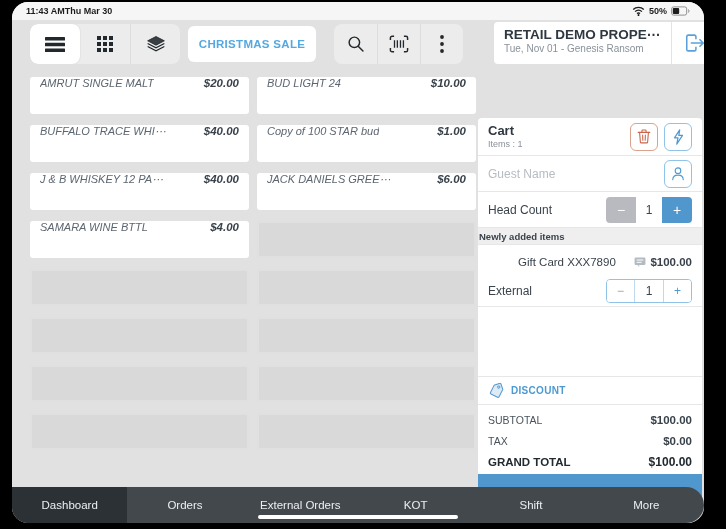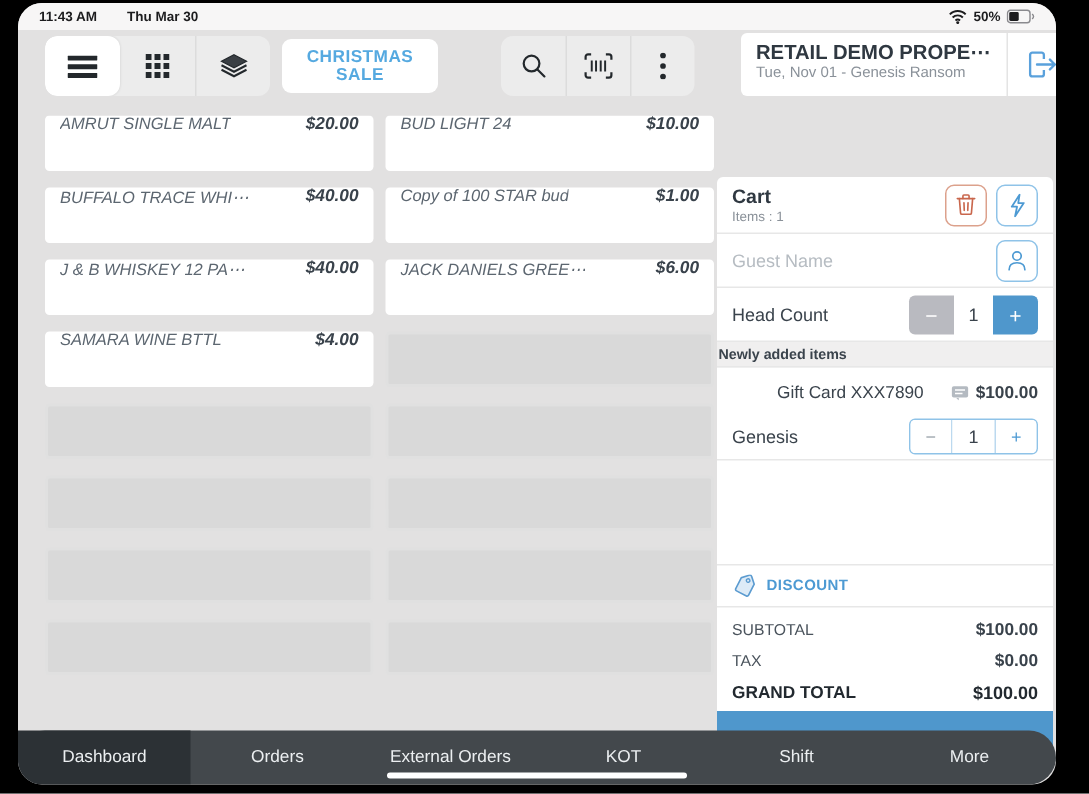--- a/index.html
+++ b/index.html
@@ -14,39 +14,39 @@
     position:absolute; left:12px; top:2px; width:692px; height:521px;
     background:#e2e1e1; border-radius:16px; overflow:hidden;
   }
   
   .statusbar {
     position:absolute; left:0; top:0; width:100%; height:18px;
     background:#f7f6f6; display:flex; align-items:center;
     justify-content:space-between; padding:0 14px;
     font-size:9px; font-weight:bold; color:#1c1c1e;
   }
-  .statusbar .left { display:flex; gap:20px; }
+  .statusbar .left { display:flex; gap:0; }
   .statusbar .right { display:flex; align-items:center; gap:4px; }
   
   .pillgroup {
     position:absolute; top:22px; height:40px; background:#ececec;
     border-radius:8px; display:flex; align-items:stretch; overflow:hidden;
   }
   .pillgroup .pbtn {
     width:50px; display:flex; align-items:center; justify-content:center;
     color:#2e3338; border:none; background:transparent; cursor:pointer;
   }
   .pillgroup .pbtn + .pbtn { border-left:1px solid #dcdcdc; }
   .pillgroup .pbtn.selected { background:#fff; border-radius:8px; border-left:none; box-shadow:0 0 2px rgba(0,0,0,.12); }
   .pillgroup .pbtn.selected + .pbtn { border-left:none; }
   #group-view { left:18px; }
   #group-actions { left:322px; }
   #group-actions .pbtn { width:43px; }
   .sale-btn {
-    position:absolute; left:176px; top:24px; width:104px; height:36px;
+    position:absolute; left:176px; top:24px; width:128px; height:36px;
     background:#fff; border:none; border-radius:6px; cursor:pointer;
     color:#55a9e0; font-weight:bold; font-size:11.5px; letter-spacing:.3px;
   }
   
   .store-card {
     position:absolute; left:466px; top:20px; width:224px; height:42px;
     background:#fff; border-radius:4px; display:flex; overflow:hidden;margin-left:16px;
   }
   .store-card .txt {
     flex:1; padding:4px 8px 0 10px; overflow:hidden; white-space:nowrap;
@@ -383,21 +383,21 @@
               <line x1="3" y1="3.6" x2="11" y2="3.6" stroke="#fff" stroke-width="1.2"></line>
               <line x1="3" y1="6.4" x2="9" y2="6.4" stroke="#fff" stroke-width="1.2"></line>
               <path d="M4 10 l2 2 v-2 z" fill="#b4bac1"></path>
             </svg>
         </span>
         <span>$100.00</span>
       </span>
     </div>
 
     <div class="row qty-row">
-      <span class="label12">Genesis</span>
+      <span class="label12">External</span>
       <div class="qty-stepper">
         <button class="q-minus">−</button>
         <div class="q-val">1</div>
         <button class="q-plus">+</button>
       </div>
     </div>
 
     <div class="list-space"></div>
 
     <div class="discount-row">

